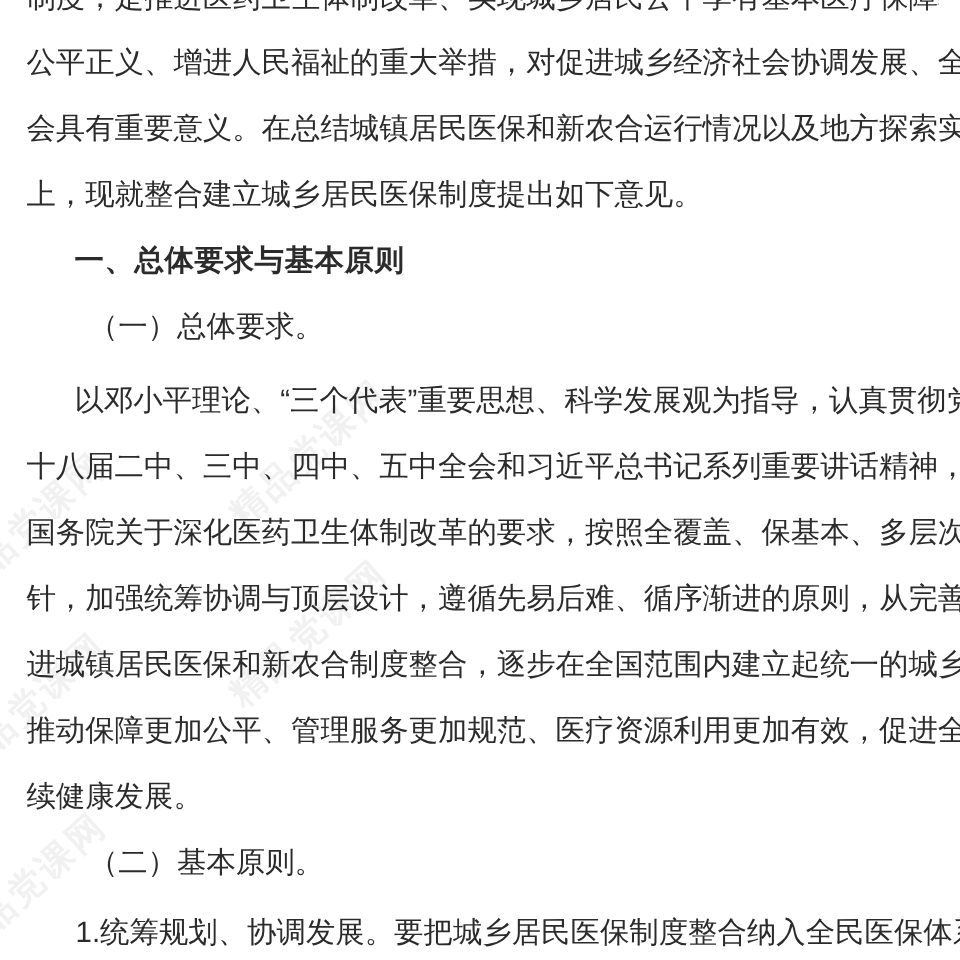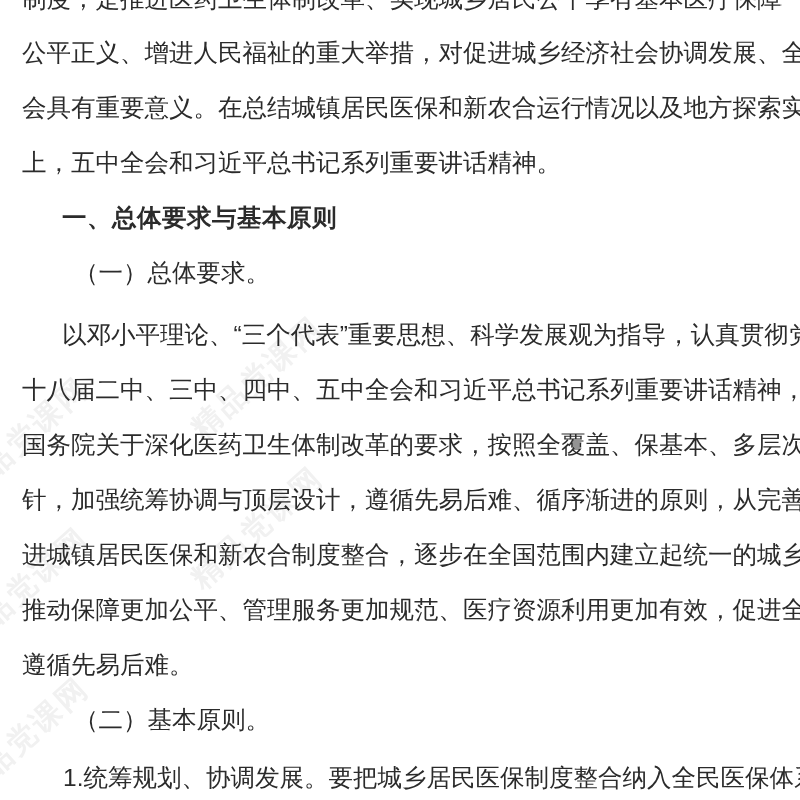--- a/index.html
+++ b/index.html
@@ -97,38 +97,38 @@
     </div>
 
   <div id="doc">
 
     <div class="line clipped" style="top:-16px;">制度，是推进医药卫生体制改革、实现城乡居民公平享有基本医疗保障权益、促进社会</div>
 
     <div class="line" style="top:38px;">公平正义、增进人民福祉的重大举措，对促进城乡经济社会协调发展、全面建成小康社</div>
 
     <div class="line" style="top:93px;">会具有重要意义。在总结城镇居民医保和新农合运行情况以及地方探索实践经验的基础</div>
 
-    <div class="line" style="top:148px;">上，五中全会和习近平总书记系列重要讲话精神。</div>
+    <div class="line" style="top:148px;">上，现就整合建立城乡居民医保制度提出如下意见。</div>
 
     <div class="line bold indent1" style="top:203px;">一、总体要求与基本原则</div>
 
     <div class="line indent2" style="top:258px;">（一）总体要求。</div>
 
     <div class="line indent1" style="top:320px;">以邓小平理论、“三个代表”重要思想、科学发展观为指导，认真贯彻党的十八大、</div>
 
     <div class="line" style="top:375px;">十八届二中、三中、四中、五中全会和习近平总书记系列重要讲话精神，落实党中央、</div>
 
     <div class="line" style="top:430px;">国务院关于深化医药卫生体制改革的要求，按照全覆盖、保基本、多层次、可持续的方</div>
 
     <div class="line" style="top:485px;">针，加强统筹协调与顶层设计，遵循先易后难、循序渐进的原则，从完善政策入手，推</div>
 
     <div class="line" style="top:540px;">进城镇居民医保和新农合制度整合，逐步在全国范围内建立起统一的城乡居民医保制度，</div>
 
     <div class="line" style="top:595px;">推动保障更加公平、管理服务更加规范、医疗资源利用更加有效，促进全民医保体系持</div>
 
-    <div class="line" style="top:650px;">遵循先易后难。</div>
+    <div class="line" style="top:650px;">续健康发展。</div>
 
     <div class="line indent2" style="top:705px;">（二）基本原则。</div>
 
     <div class="line indent3" style="top:763px;">1.统筹规划、协调发展。要把城乡居民医保制度整合纳入全民医保体系发展和深化</div>
 
   </div>
 </div>
 
 </body></html>

